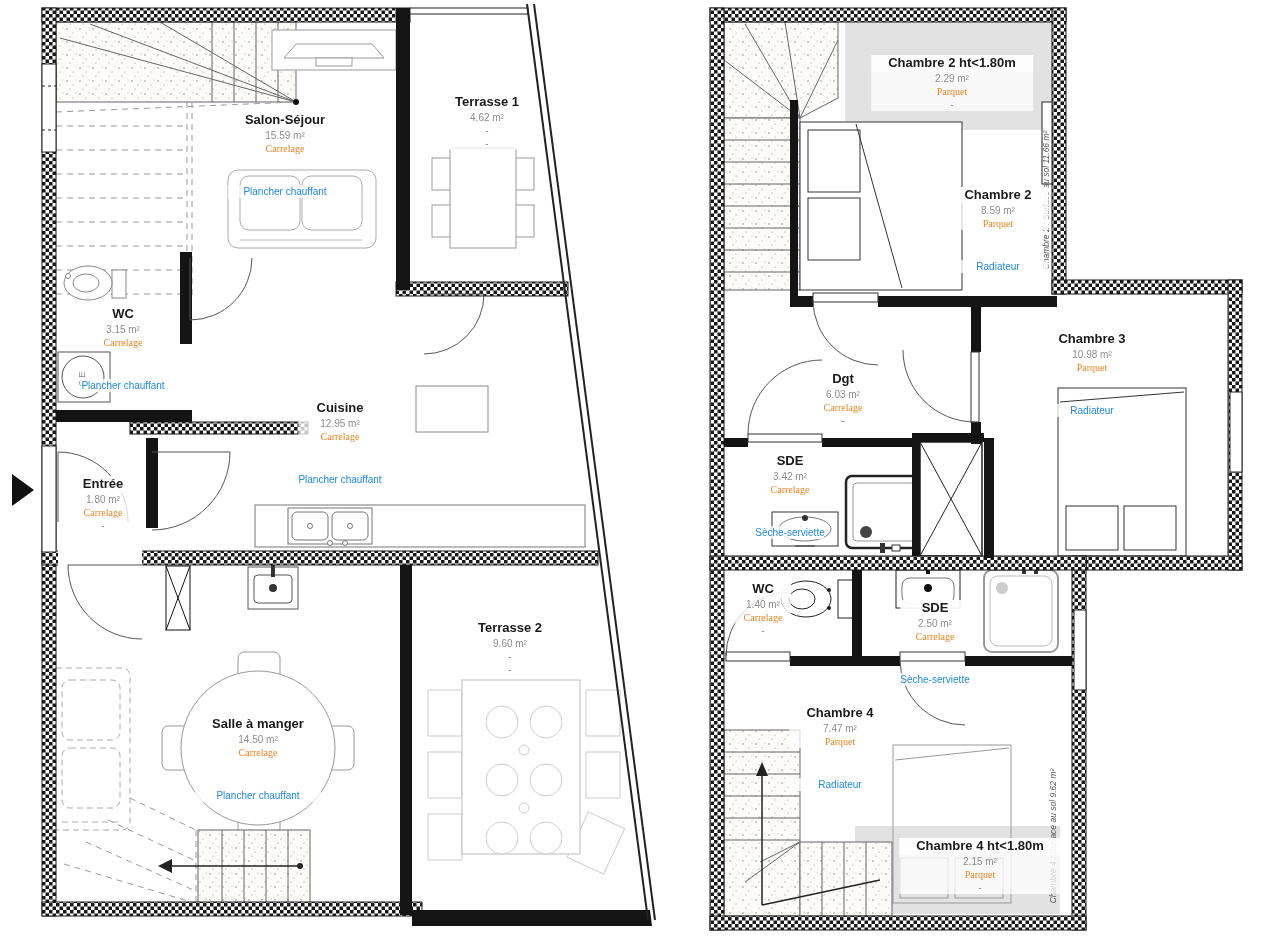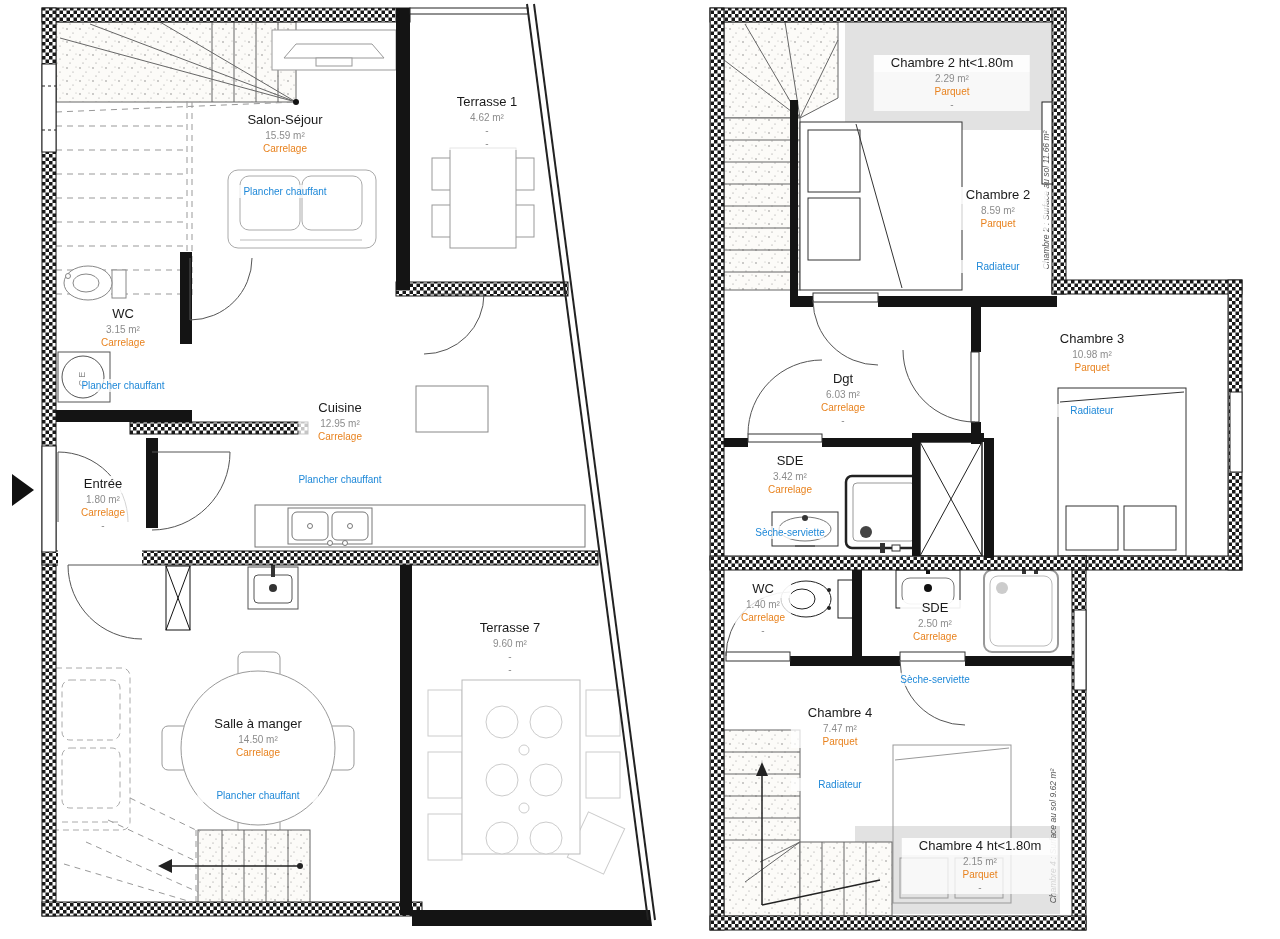--- a/index.html
+++ b/index.html
@@ -1,24 +1,24 @@
 <!DOCTYPE html>
 <html><head>
 <meta charset="utf-8">
 <style>
   html,body{margin:0;padding:0;background:#fff;}
   .canvas{position:relative;width:1280px;height:939px;background:#fff;overflow:hidden;
           font-family:"Liberation Sans",sans-serif;}
   .plan-svg{position:absolute;left:0;top:0;}
   .room-label{position:absolute;text-align:center;transform:translateX(-50%);line-height:1.3;z-index:5;}
-  .room-label .name{font-weight:normal;font-size:13px;color:#1a1a1a;background:rgba(255,255,255,.92);
+  .room-label .name{font-weight:bold;font-size:13px;color:#1a1a1a;background:rgba(255,255,255,.92);
                     padding:0 17px;white-space:nowrap;}
   .room-label .val{font-size:10px;white-space:nowrap;background:rgba(255,255,255,.75);}
   .room-label .area{color:#8c8c8c;}
-  .room-label .floor{color:#e8821e;}
+  .room-label .floor{color:#e8821e;font-family:Liberation Serif, serif;}
   .room-label .heat{color:#1e88d8;margin-top:30px;}
   .vnote{position:absolute;font-size:8.5px;font-style:italic;color:#555;white-space:nowrap;
          transform:translate(-50%,-50%) rotate(-90deg);z-index:4;}
   .ce-note{position:absolute;font-size:9px;color:#888;letter-spacing:2px;white-space:nowrap;
          transform:translate(-50%,-50%) rotate(-90deg);z-index:4;}
 </style>
 </head>
 <body>
 
 <div class="canvas">
@@ -401,21 +401,21 @@
   <div class="val floor">Carrelage</div>
   <div class="val area">-</div>
 </div>
 <div class="room-label" style="left:258px;top:716px">
   <div class="name">Salle à manger</div>
   <div class="val area">14.50 m²</div>
   <div class="val floor">Carrelage</div>
   <div class="val heat">Plancher chauffant</div>
 </div>
 <div class="room-label" style="left:510px;top:620px">
-  <div class="name">Terrasse 7</div>
+  <div class="name">Terrasse 2</div>
   <div class="val area">9.60 m²</div>
   <div class="val area">-</div>
   <div class="val area">-</div>
 </div>
 
 <div class="room-label" style="left:952px;top:55px">
   <div class="name">Chambre 2 ht&lt;1.80m</div>
   <div class="val area">2.29 m²</div>
   <div class="val floor">Parquet</div>
   <div class="val area">-</div>

